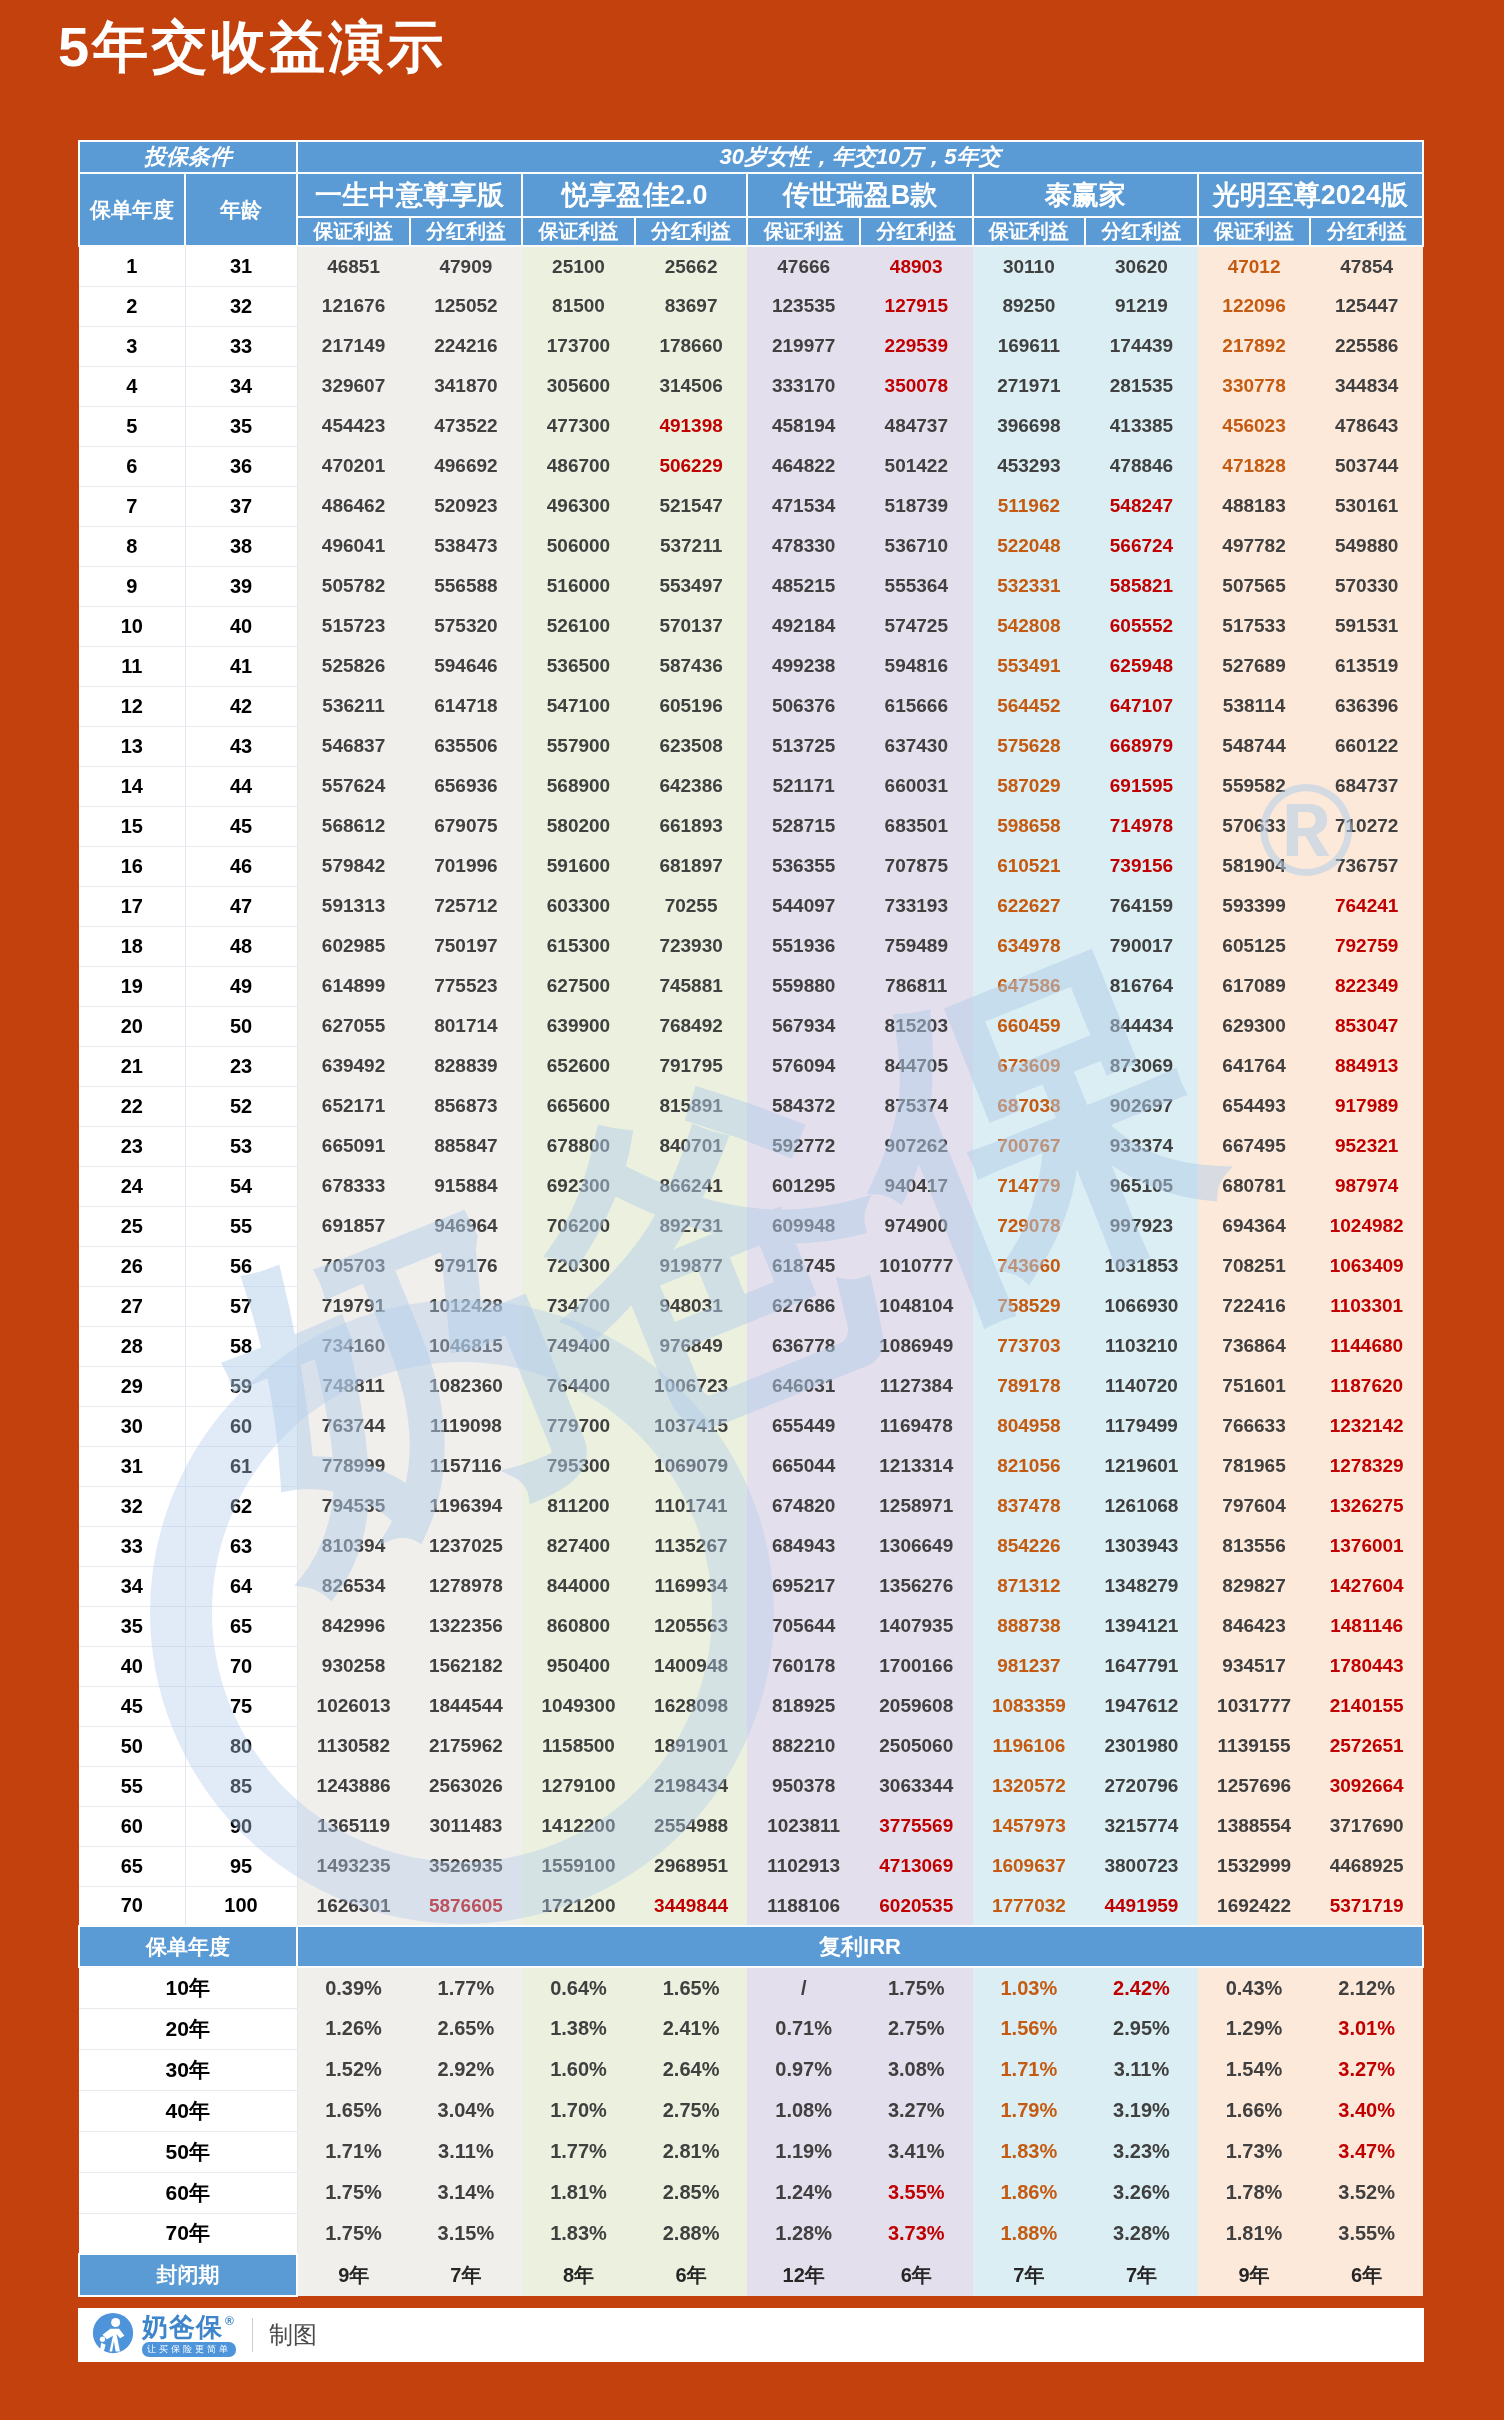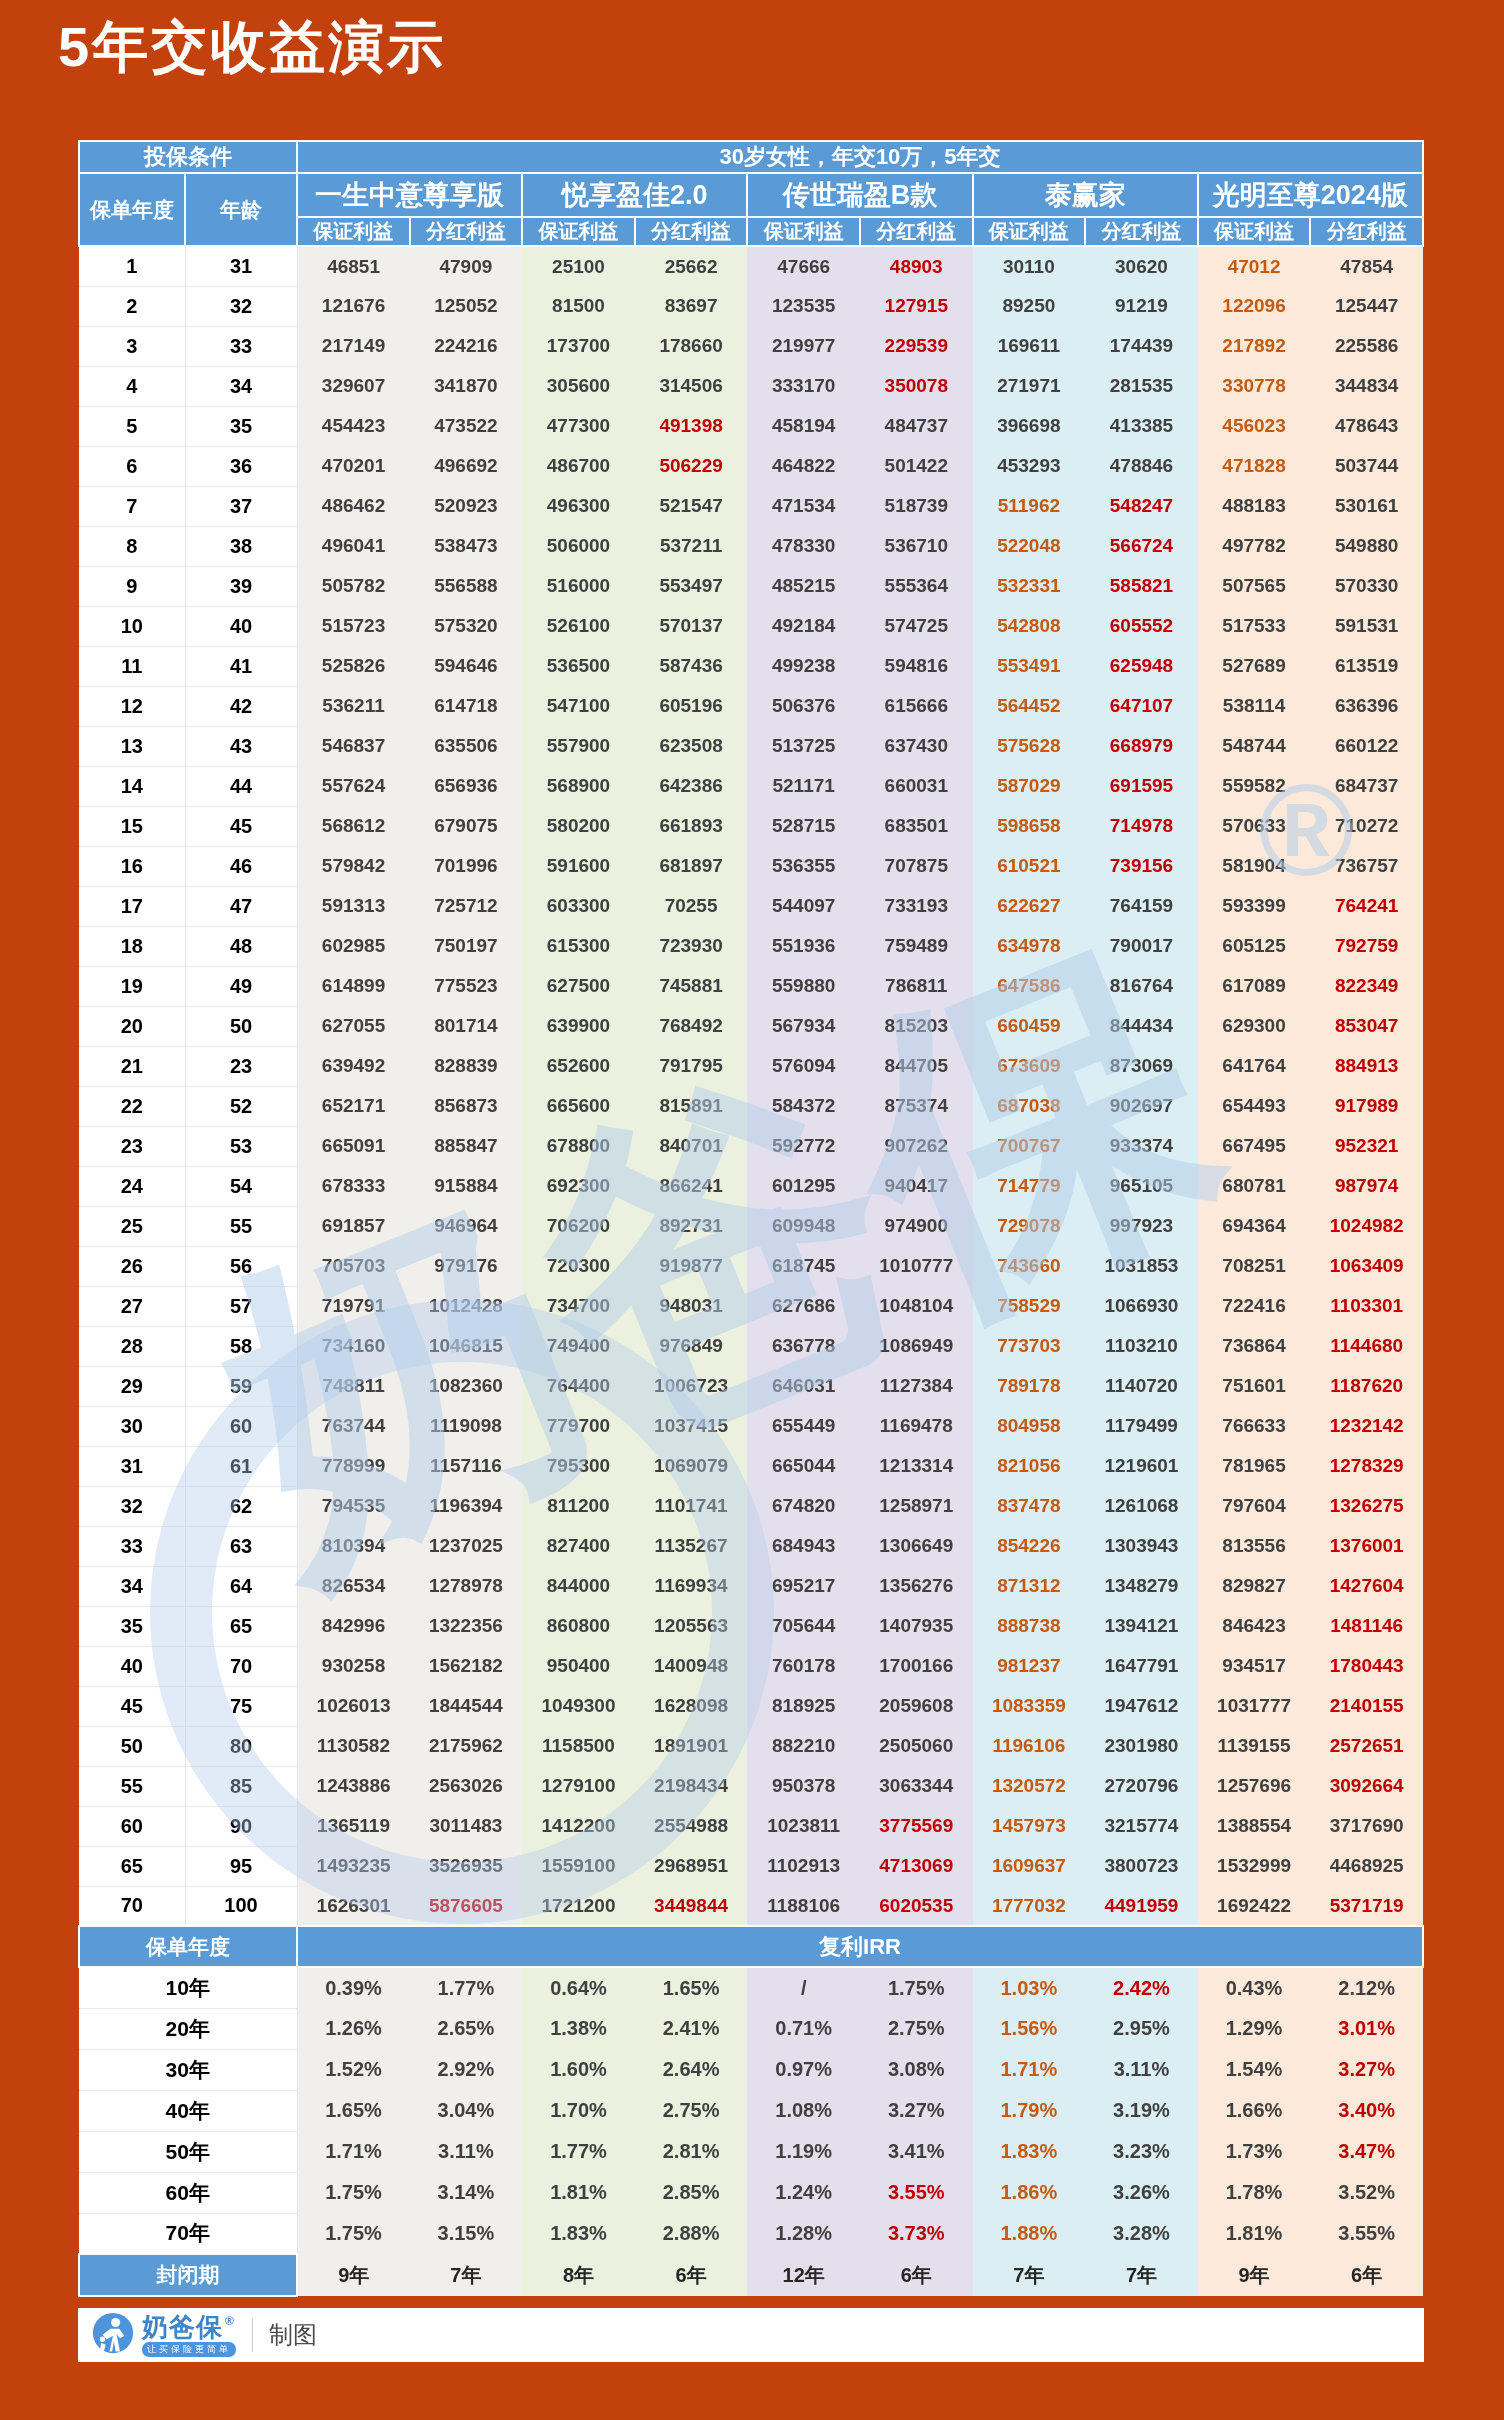--- a/index.html
+++ b/index.html
@@ -3,21 +3,21 @@
 <meta charset="utf-8">
 <style>
   html,body{margin:0;padding:0;}
   .page{position:relative;width:1504px;height:2420px;background:#c2410c;overflow:hidden;
         font-family:"Liberation Sans","DejaVu Sans",sans-serif;}
   .title{position:absolute;left:58px;top:10px;font-size:56px;font-weight:800;color:#ffffff;letter-spacing:3px;}
   .notice{position:absolute;right:26px;top:97px;font-size:25px;font-weight:700;color:#0d0d0d;white-space:pre;}
   .tbl-wrap{position:absolute;left:78px;top:140px;width:1346px;}
   table{width:100%;border-collapse:collapse;table-layout:fixed;}
   td{padding:0;text-align:center;vertical-align:middle;overflow:hidden;}
-  tr.cond{height:26px;} tr.prod{height:44px;} tr.sub{height:20px;}
+  tr.cond{height:26px;font-style:italic;} tr.prod{height:44px;} tr.sub{height:20px;}
   tr.drow{height:40px;} tr.band{height:41px;} tr.irow{height:41px;padding-left:48px;} tr.crow{height:42px;}
   .hd{background:#5B9BD5;color:#ffffff;font-weight:700;border:2px solid #FDFDFD;}
   td.cndl{font-size:22px;} td.cndv{font-size:22px;}
   td.prod{font-size:27px;} td.sub{font-size:20px;} td.ycol{font-size:21px;}
   .lbl{background:#ffffff;color:#000000;font-weight:700;font-size:20px;
        border-right:1px solid #e2e6ec;border-bottom:1px solid #e7eaef;}
   .ilbl{font-size:21px;}
   .val{font-weight:700;font-size:19px;color:#404040;}
   .irow .val{font-size:20px;}
   .crow .val{font-size:20px;color:#262626;}

